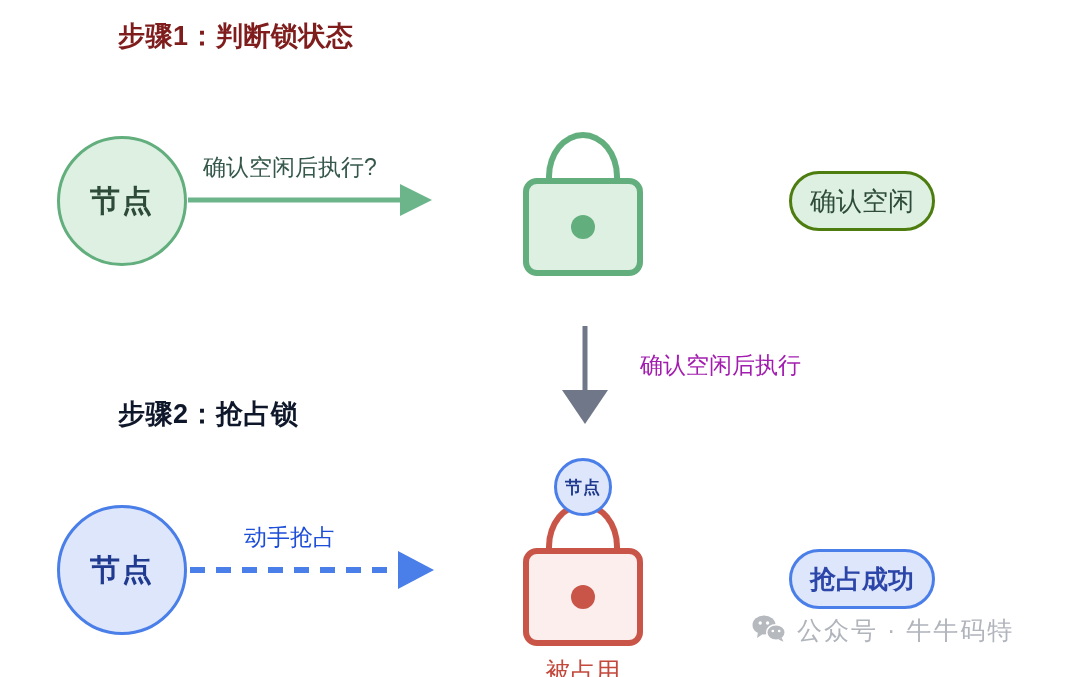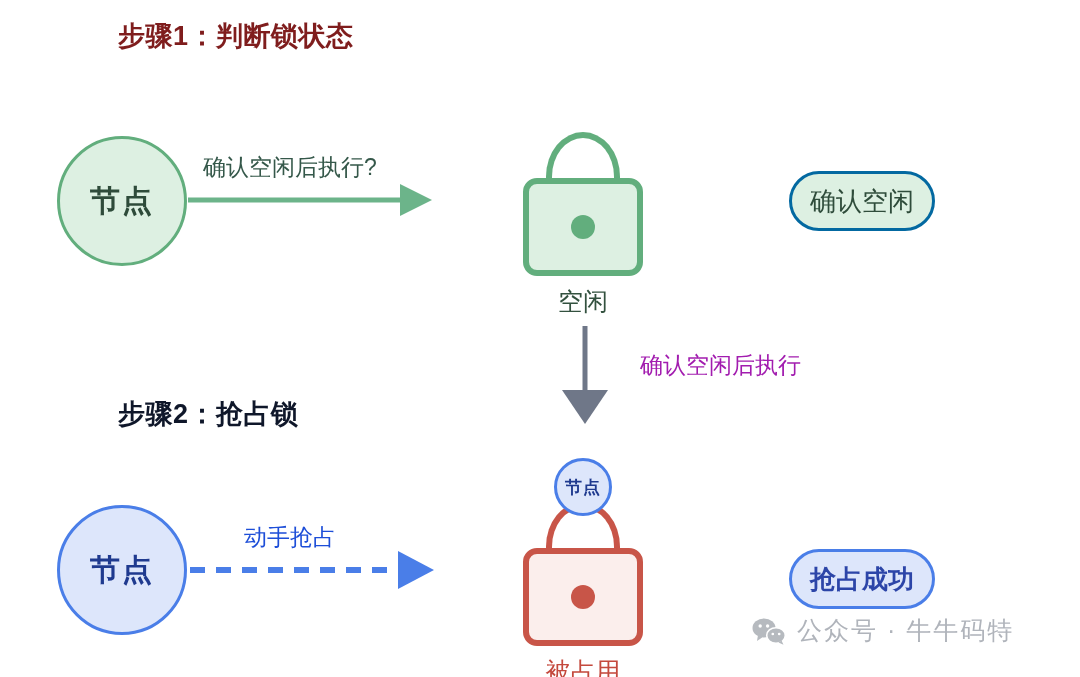--- a/index.html
+++ b/index.html
@@ -153,39 +153,39 @@
     display: flex;
     align-items: center;
     justify-content: center;
     font-size: 26px;
     white-space: nowrap;
   }
   #pill-idle {
     left: 789px; top: 171px;
     width: 146px; height: 60px;
     background: #ddf0e2;
-    border: 3px solid #0369a1;
+    border: 3px solid #4d7c0f;
     color: #2f4c3b;
     align-items: center;
   }
   #pill-success {
     left: 789px; top: 541px;
     width: 146px; height: 60px;
     background: #dde6fb;
     border: 3px solid #4a7ee8;
     color: #2c45a8;
     font-weight: bold;
     margin-top: 8px;
   }
 
   
   #watermark {
     left: 752px; top: 614px;
     display: flex;
-    align-items: center;
+    align-items: flex-start;
     gap: 11px;
     color: #b0b4bb;
     font-size: 25px;
     white-space: nowrap;
   }
   #watermark .wm-text { letter-spacing: 2px; }
 </style>
 </head>
 <body>
 
@@ -225,21 +225,20 @@
   <span>节点</span>
 </div>
 
 <div class="abs lock" id="lock-idle">
   <div class="lock-shackle-wrap">
     <div class="lock-shackle"></div>
   </div>
   <div class="lock-body">
     <div class="lock-keyhole"></div>
   </div>
-  <div class="lock-caption">空闲</div>
 </div>
 
 <div class="abs node-circle" id="node-badge">
   <span>节点</span>
 </div>
 
 <div class="abs lock" id="lock-held">
   <div class="lock-shackle-wrap">
     <div class="lock-shackle"></div>
   </div>

